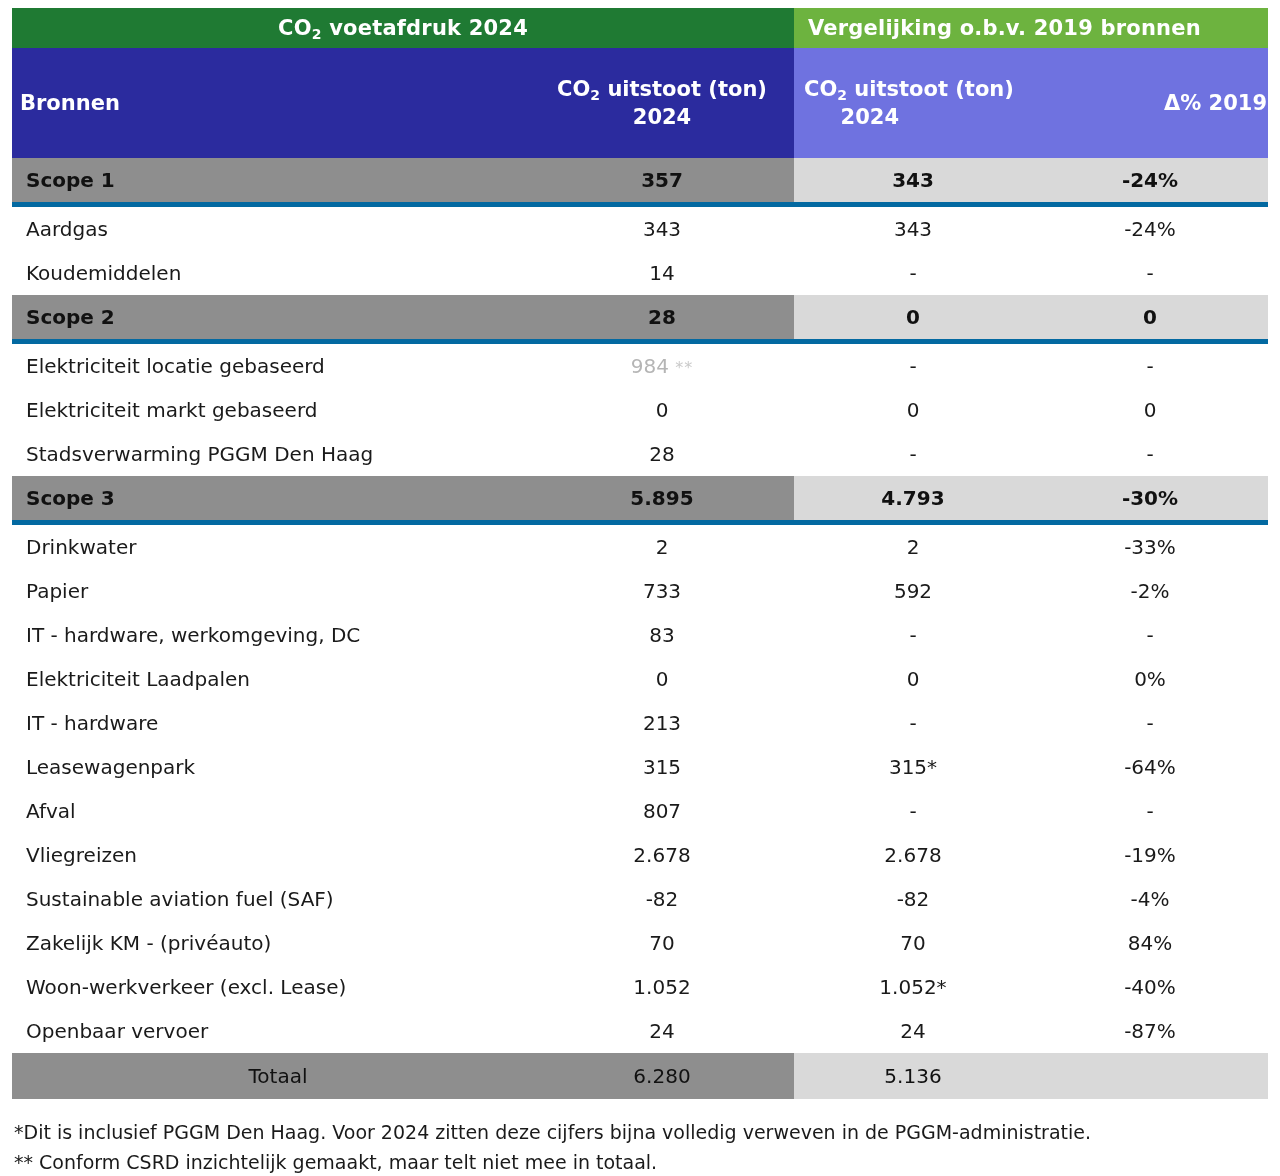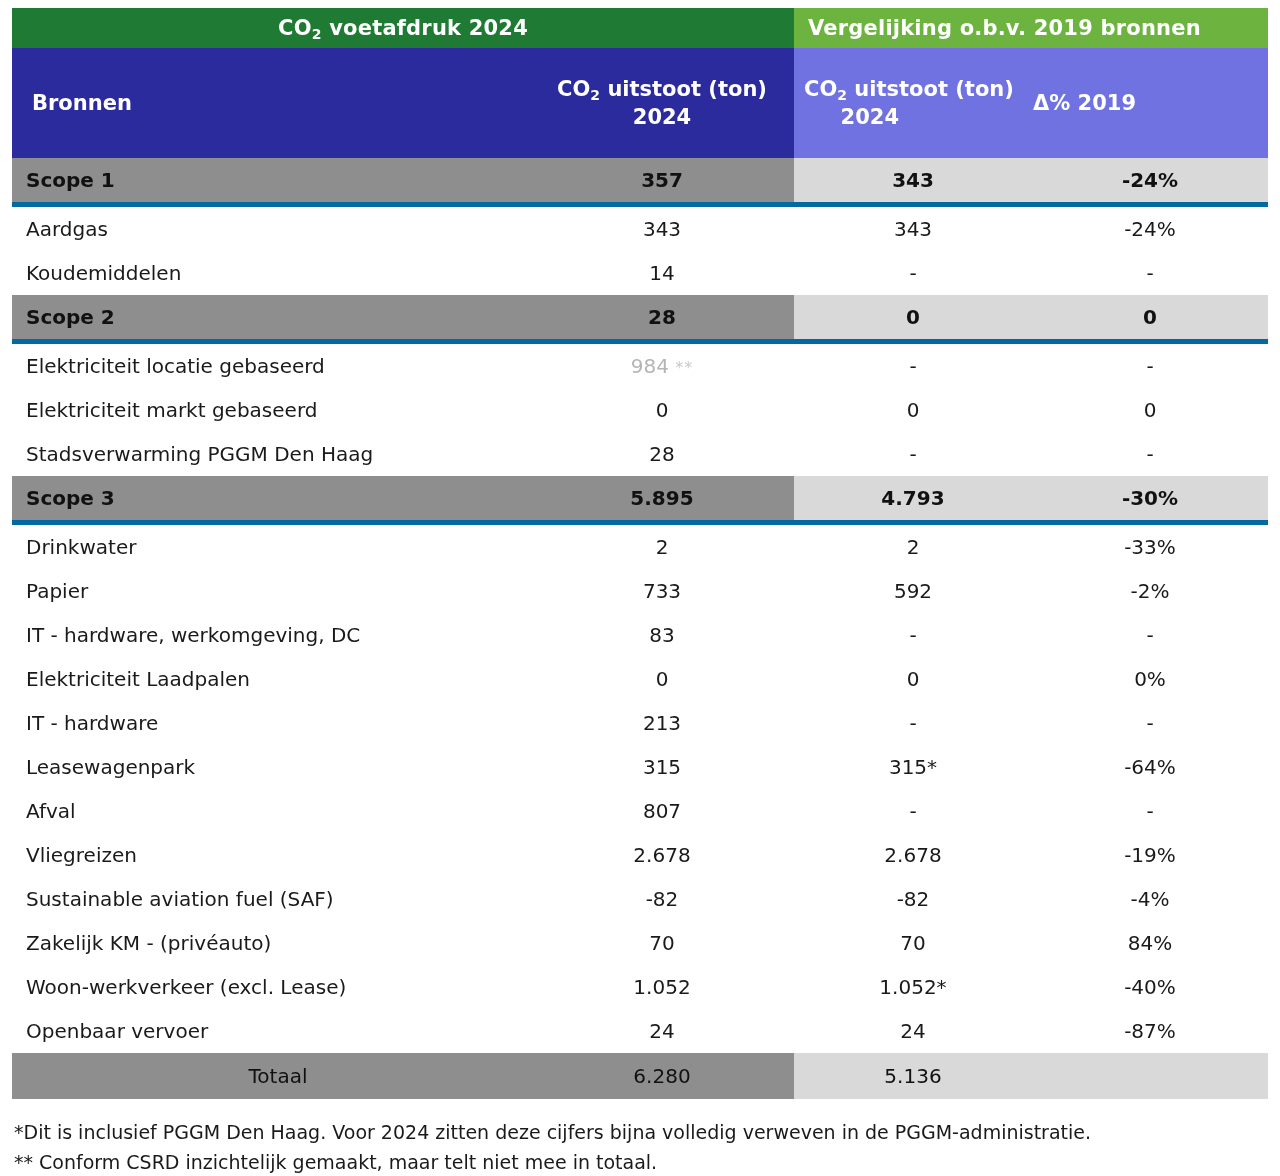--- a/index.html
+++ b/index.html
@@ -60,34 +60,34 @@
   .hdr-dark {
     background: #2b2b9e;
     color: #ffffff;
     font-weight: bold;
     font-size: 21px;
     height: 108px;
     vertical-align: middle;
   }
   .hdr-dark.left {
     text-align: left;
-    padding-left: 20px;
+    padding-left: 8px;
     vertical-align: middle;
   }
   .hdr-dark.center {
     text-align: center;
     line-height: 1.35;
   }
   .hdr-light {
     background: #6f72e0;
     color: #ffffff;
     font-weight: bold;
     font-size: 21px;
     height: 108px;
-    text-align: left;
+    text-align: right;
     vertical-align: middle;
     line-height: 1.35;
   }
   .hdr-light.l {
     text-align: left;
     padding-left: 10px;
   }
   sub.sm {
     font-size: 14px;
     vertical-align: baseline;

